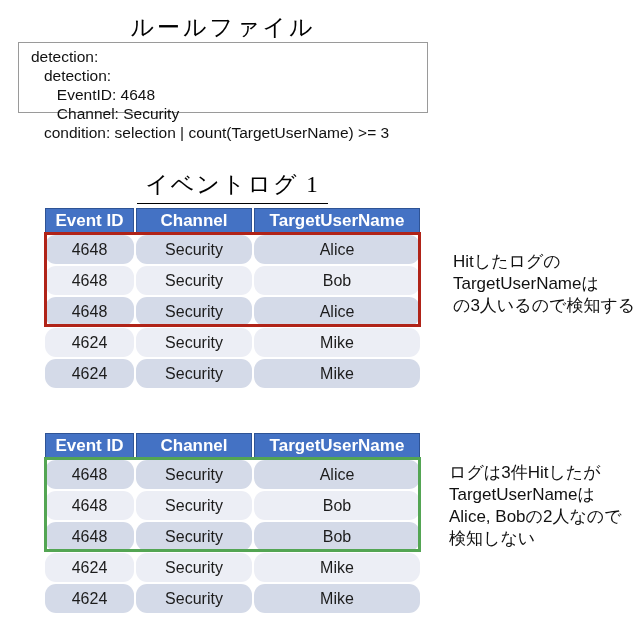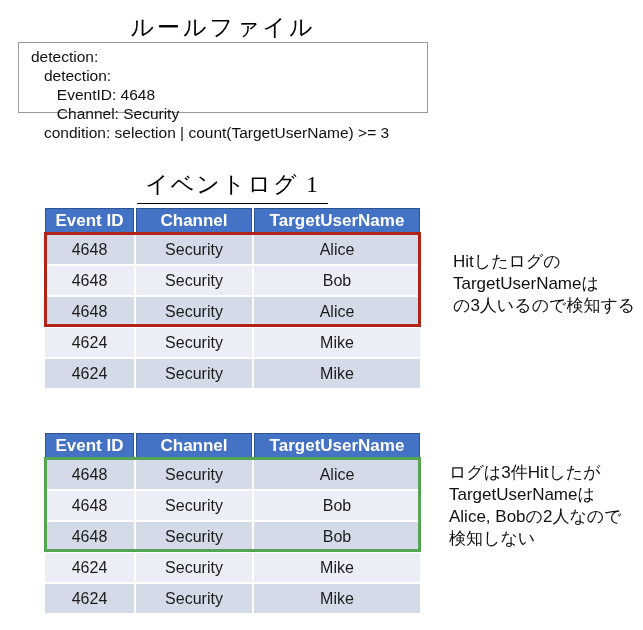--- a/index.html
+++ b/index.html
@@ -22,21 +22,21 @@
 
   
   .tbl{position:absolute;left:45px;width:375px;display:grid;
        grid-template-columns:89px 116px 166px;
        grid-template-rows:25px 29px 29px 29px 29px 29px;
        gap:2px;}
   .tbl1{top:208px;}
   .tbl2{top:433px;}
   .cell{display:flex;align-items:center;justify-content:center;box-sizing:border-box;}
   .th{background:#4472C4;border:1.5px solid #2E5395;color:#ffffff;font-weight:bold;font-size:17px;}
-  .td{font-size:16px;color:#1c1c1c;}
+  .td{font-size:16px;color:#1c1c1c;border-radius:11px;}
   .d{background:#D4DAE8;}
   .l{background:#ECEEF5;}
 
   
   .hl{position:absolute;left:44px;width:377px;height:95px;box-sizing:border-box;background:transparent;}
   .hl.red{top:232px;border:3px solid #B02318;}
   .hl.green{top:457px;border:3px solid #53A553;}
 
   
   .note{position:absolute;font-size:17px;line-height:22px;color:#111;white-space:nowrap;margin-left:20px;}

